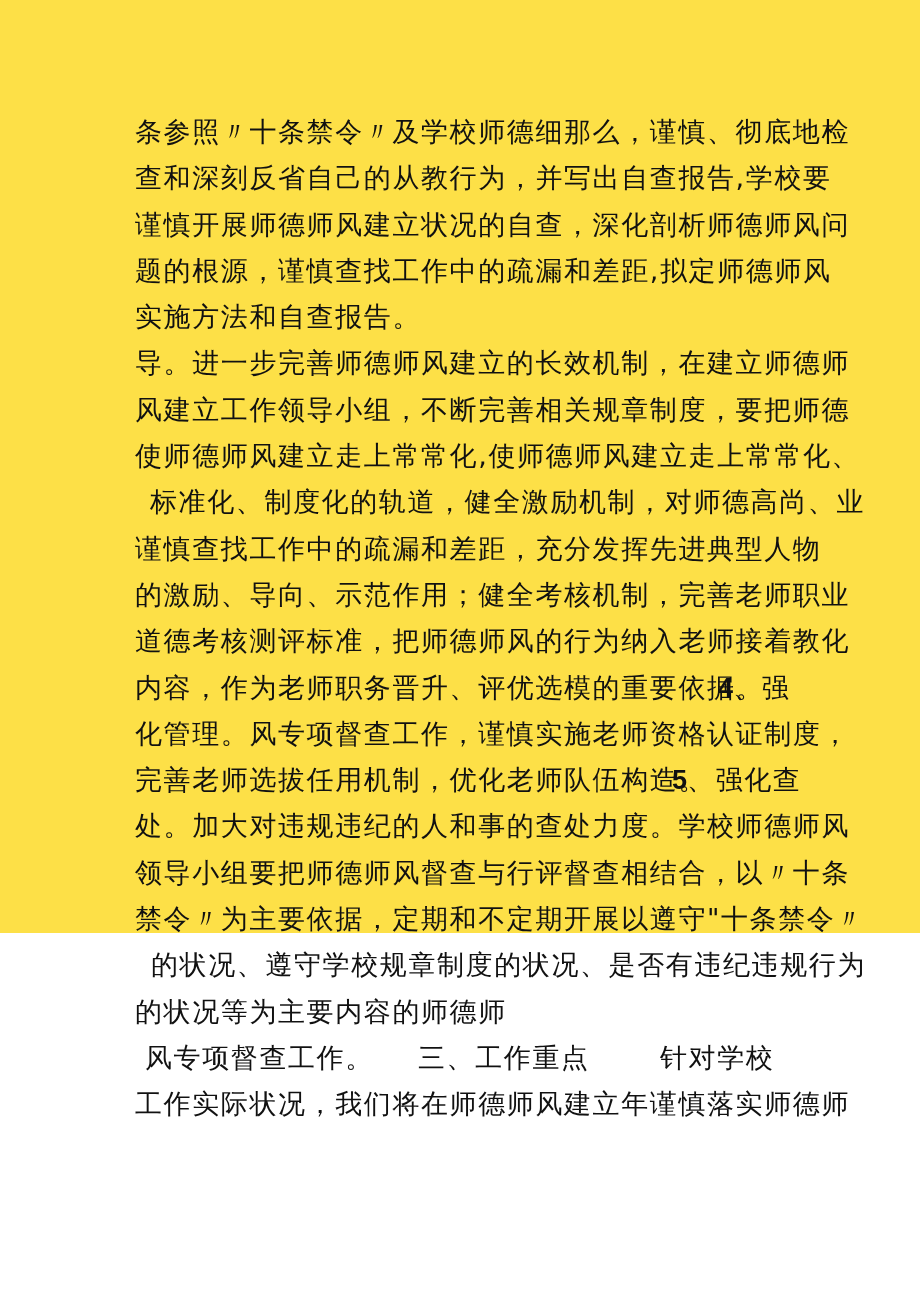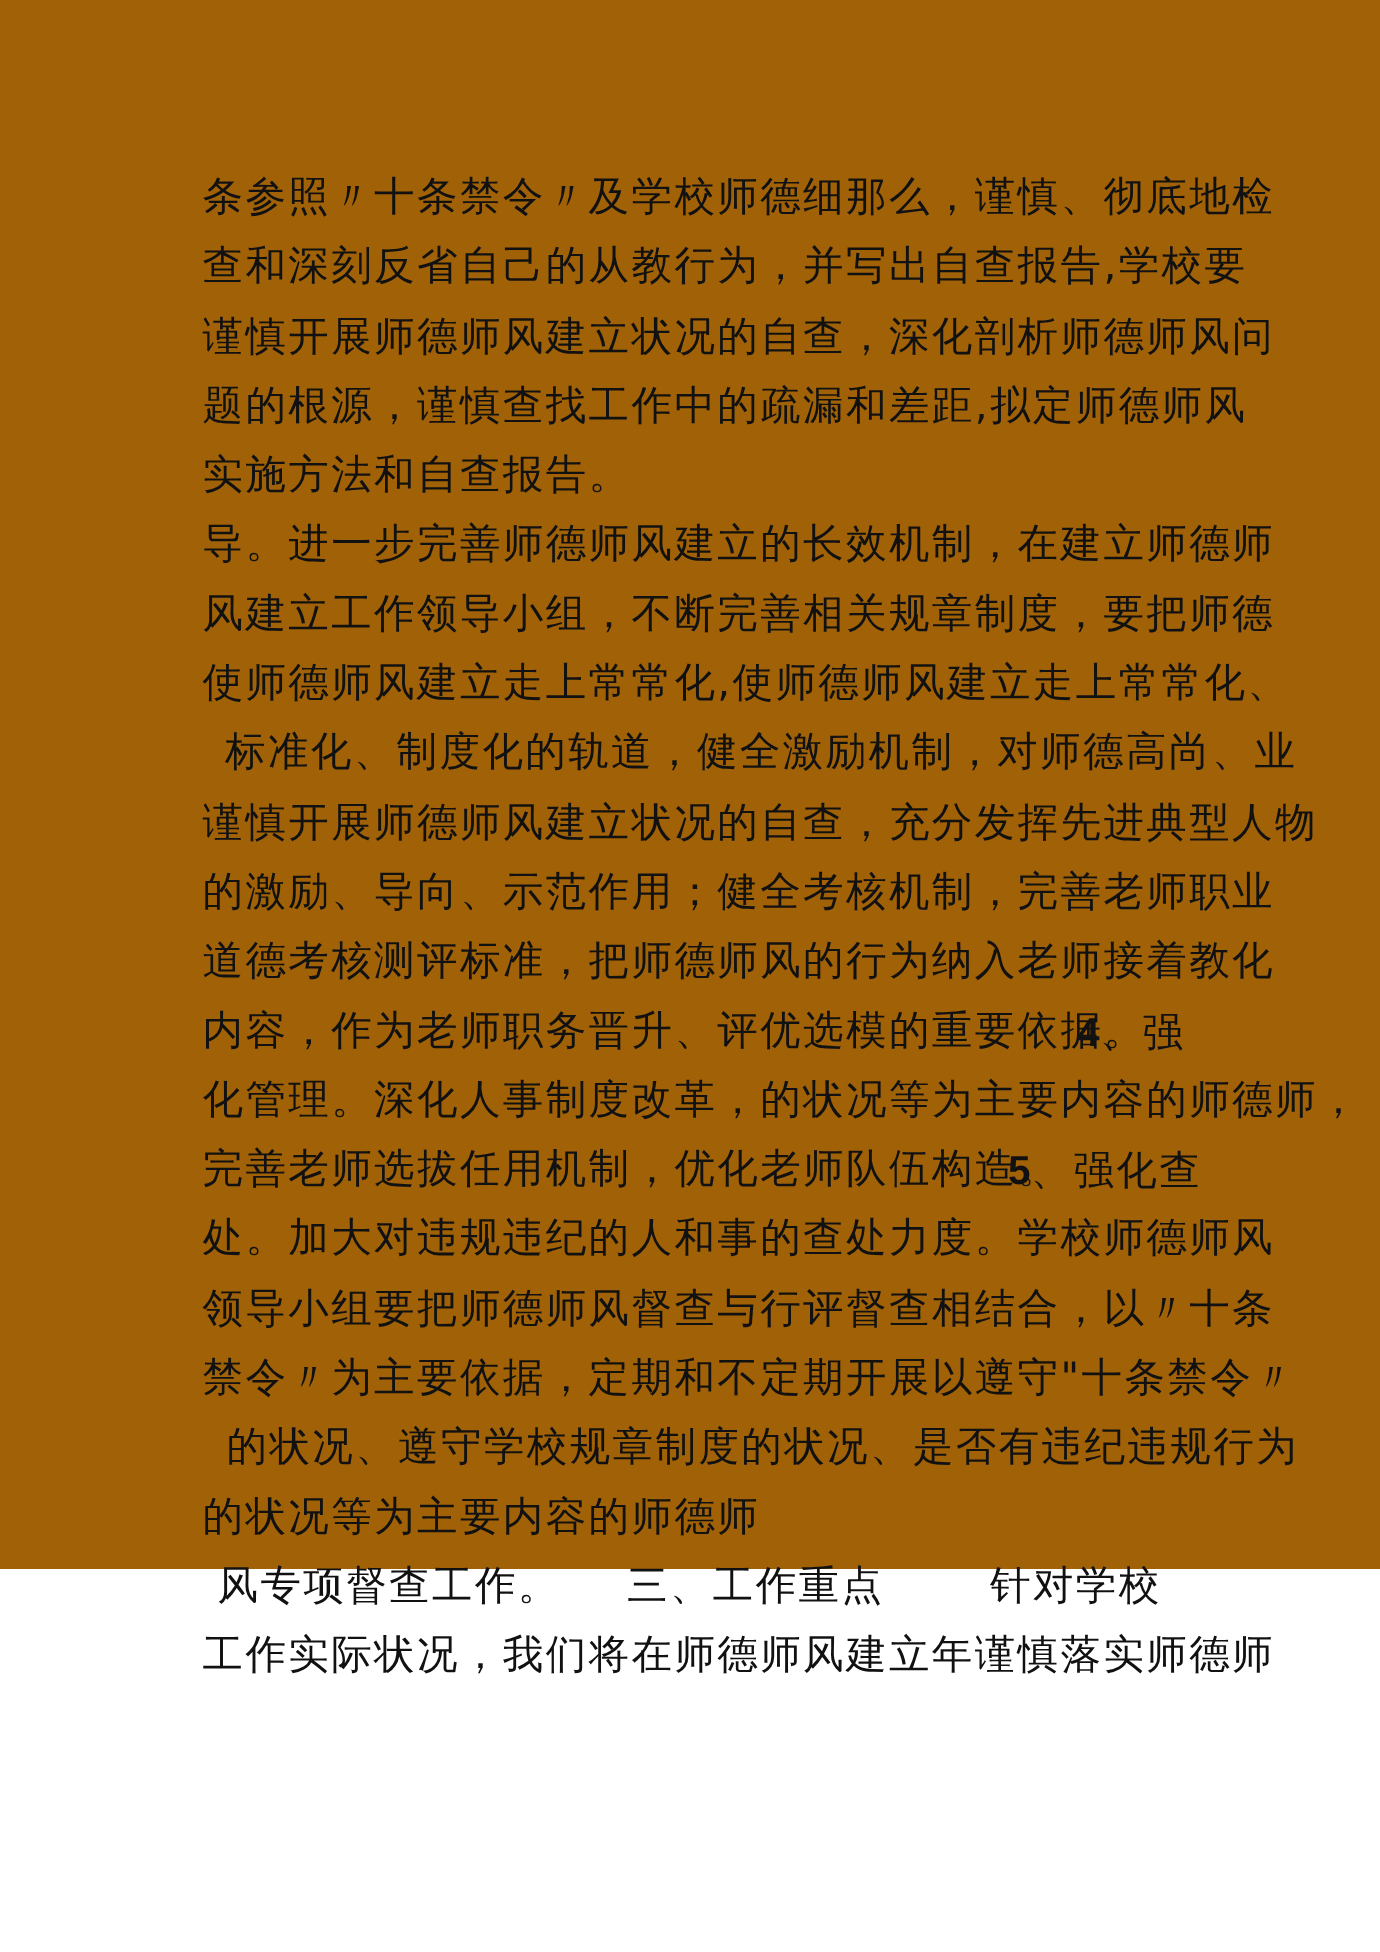--- a/index.html
+++ b/index.html
@@ -13,22 +13,22 @@
     position: relative;
     overflow: hidden;
     font-family: "DejaVu Sans", "Liberation Sans", sans-serif;
     color: #111111;
   }
   .page {
     position: absolute;
     left: 0;
     top: 0;
     width: 920px;
-    height: 1046px;
-    background: #a16207;
+    height: 933px;
+    background: #fde047;
   }
   .body-text {
     position: absolute;
     left: 135px;
     top: 112px;
     width: 660px;
   }
   .line {
     position: relative;
     height: 46.3px;
@@ -74,36 +74,36 @@
     <div class="line">
       <span class="seg" style="left:0">风建立工作领导小组，不断完善相关规章制度，要把师德</span>
     </div>
     <div class="line">
       <span class="seg" style="left:0">使师德师风建立走上常常化,使师德师风建立走上常常化、</span>
     </div>
     <div class="line">
       <span class="seg" style="left:15px">标准化、制度化的轨道，健全激励机制，对师德高尚、业</span>
     </div>
     <div class="line">
-      <span class="seg" style="left:0">谨慎开展师德师风建立状况的自查，充分发挥先进典型人物</span>
+      <span class="seg" style="left:0">谨慎查找工作中的疏漏和差距，充分发挥先进典型人物</span>
     </div>
     <div class="line">
       <span class="seg" style="left:0">的激励、导向、示范作用；健全考核机制，完善老师职业</span>
     </div>
     <div class="line">
       <span class="seg" style="left:0">道德考核测评标准，把师德师风的行为纳入老师接着教化</span>
     </div>
     <div class="line">
       <span class="seg" style="left:0">内容，作为老师职务晋升、评优选模的重要依据。</span>
       <span class="seg" style="left:583px">
         <span class="num">4</span><span>、强</span>
       </span>
     </div>
     <div class="line">
-      <span class="seg" style="left:0">化管理。深化人事制度改革，的状况等为主要内容的师德师，</span>
+      <span class="seg" style="left:0">化管理。风专项督查工作，谨慎实施老师资格认证制度，</span>
     </div>
     <div class="line">
       <span class="seg" style="left:0">完善老师选拔任用机制，优化老师队伍构造。</span>
       <span class="seg" style="left:537px">
         <span class="num">5</span><span>、强化查</span>
       </span>
     </div>
     <div class="line">
       <span class="seg" style="left:0">处。加大对违规违纪的人和事的查处力度。学校师德师风</span>
     </div>

